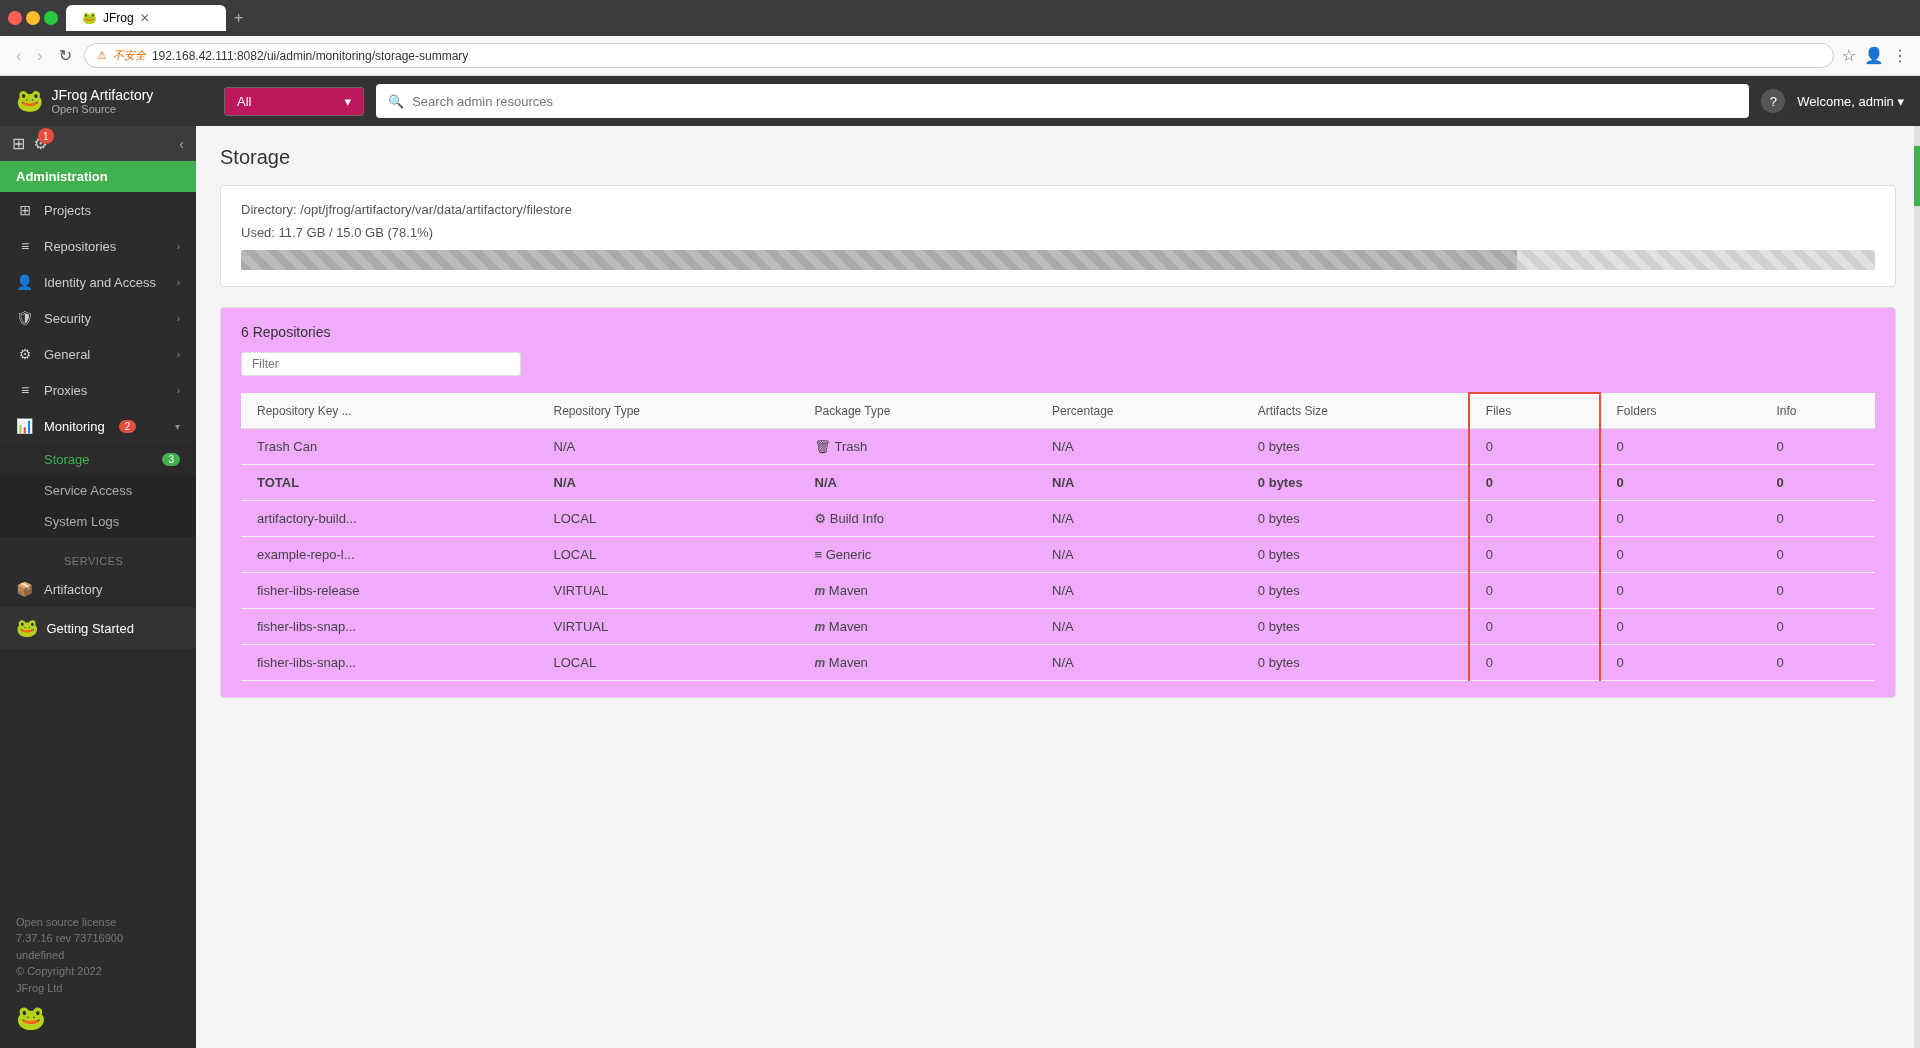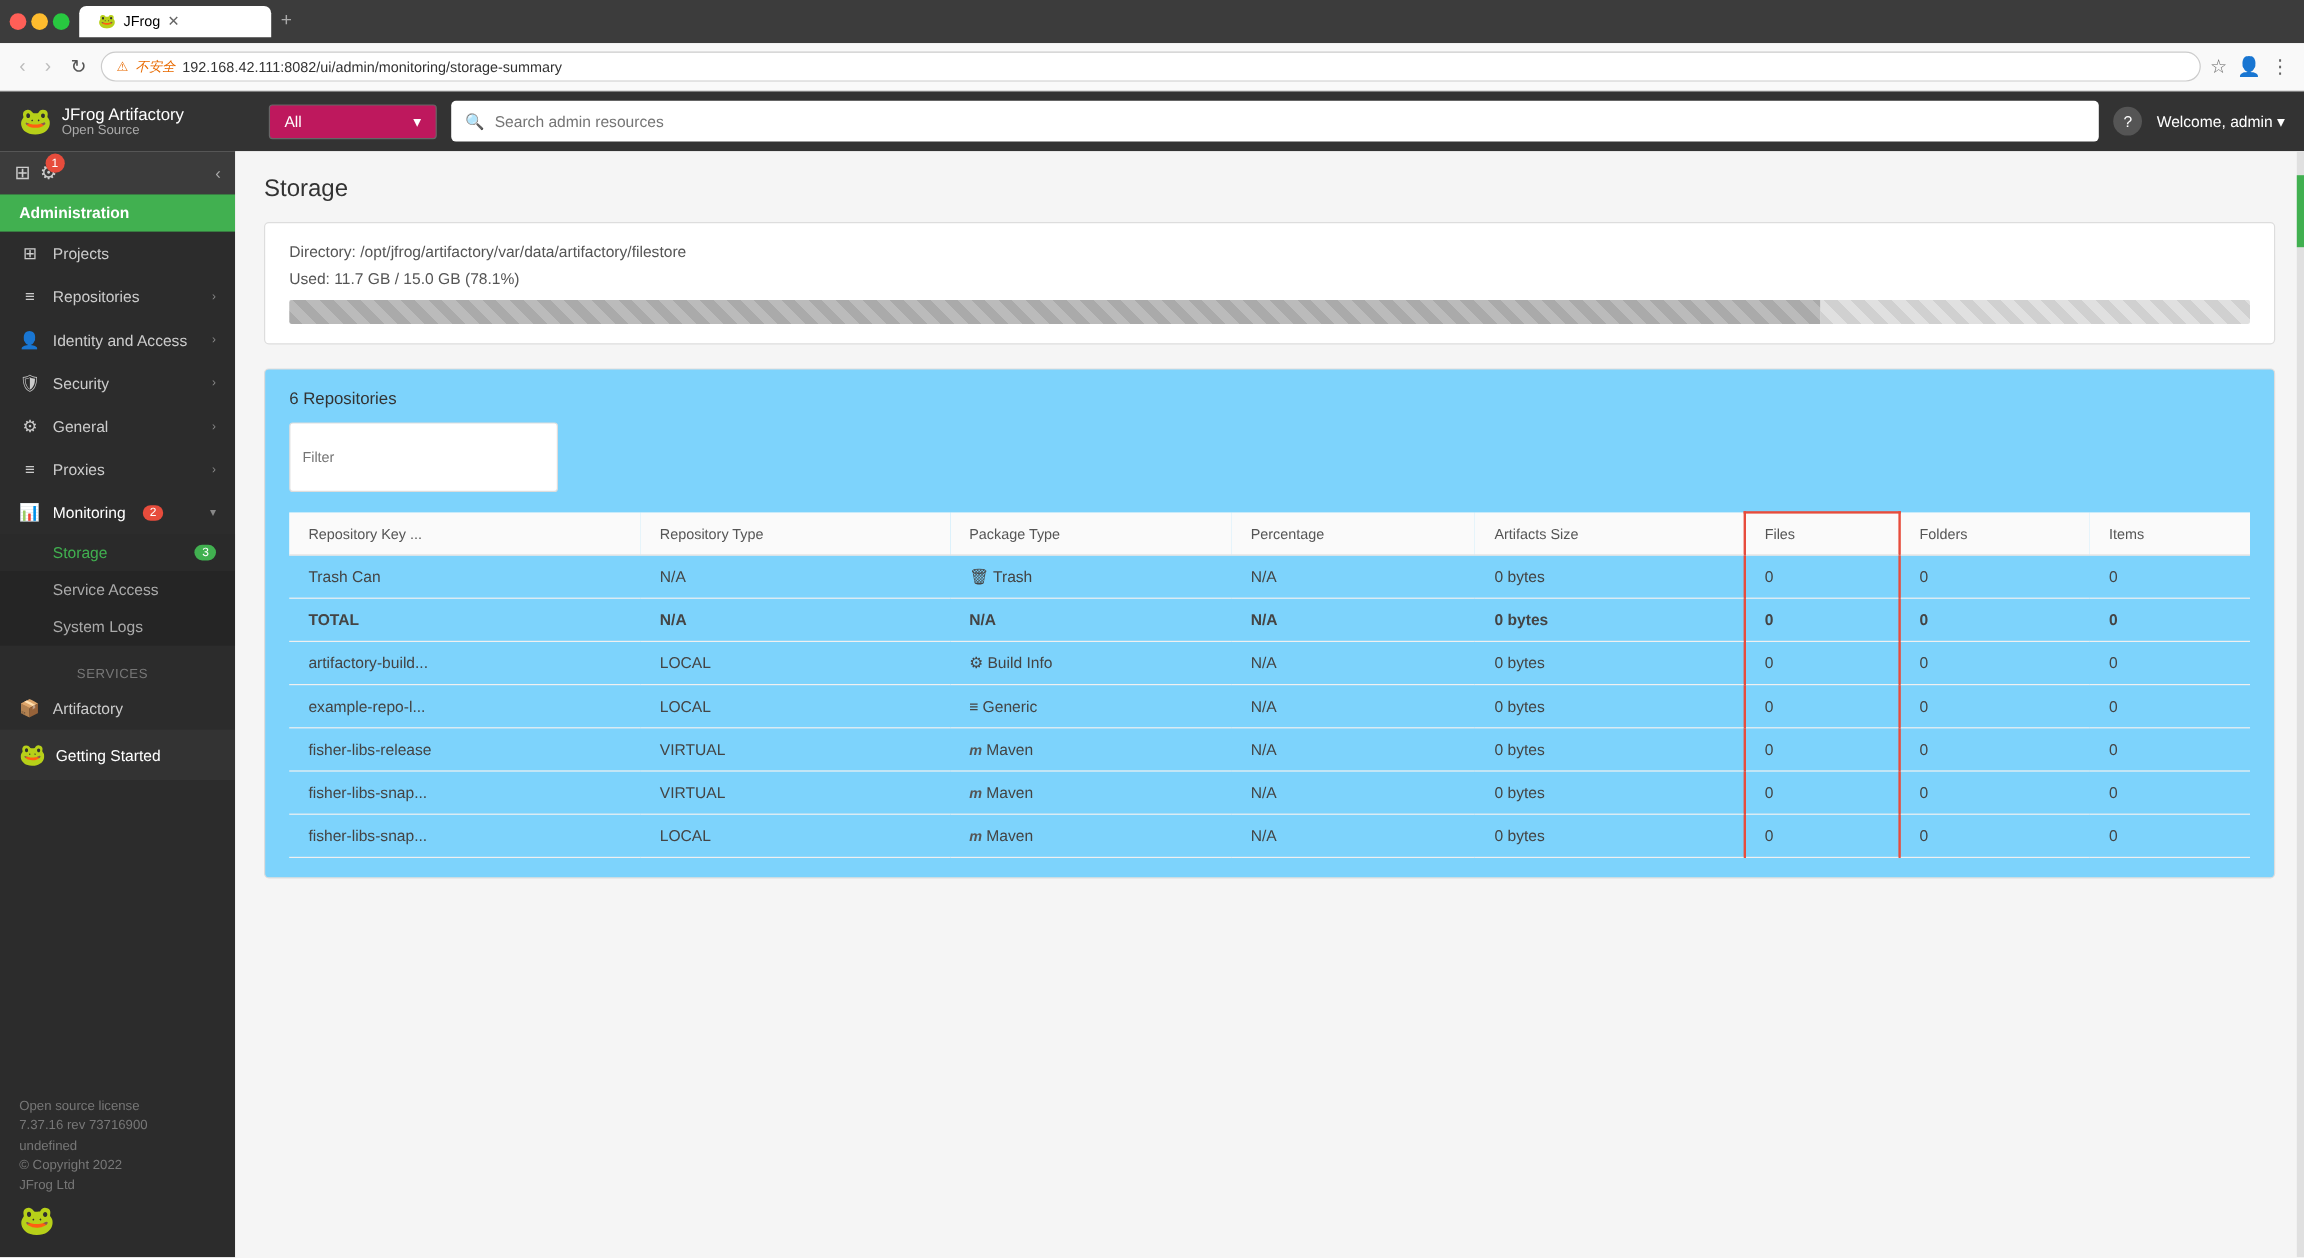--- a/index.html
+++ b/index.html
@@ -69,23 +69,23 @@
     .scroll-thumb { width: 6px; height: 60px; background: #41b050; position: absolute; top: 20px; }
     .page-title { font-size: 20px; font-weight: 400; color: #333; margin-bottom: 16px; }
 
     .storage-card { background: #fff; border-radius: 4px; border: 1px solid #ddd; padding: 16px 20px; margin-bottom: 20px; }
     .storage-info { font-size: 13px; color: #555; margin-bottom: 8px; }
     .storage-used { font-size: 13px; color: #555; margin-bottom: 10px; }
     .progress-bar-container { height: 20px; background: #e8e8e8; border-radius: 2px; overflow: hidden; position: relative; }
     .progress-bar-fill { height: 100%; background: repeating-linear-gradient(45deg, #aaa 0px, #aaa 8px, #bbb 8px, #bbb 16px); width: 78.1%; }
     .progress-bar-stripe { position: absolute; right: 0; top: 0; height: 100%; width: 21.9%; background: repeating-linear-gradient(45deg, #d0d0d0 0px, #d0d0d0 8px, #e0e0e0 8px, #e0e0e0 16px); }
 
-    .repos-section { background: #7dd3fc; border-radius: 4px; border: 1px solid #ddd; padding: 16px 20px; }
+    .repos-section { background: #f0abfc; border-radius: 4px; border: 1px solid #ddd; padding: 16px 20px; }
     .repos-header { font-size: 14px; font-weight: 500; color: #333; margin-bottom: 12px; }
-    .filter-input { border: 1px solid #ddd; border-radius: 3px; padding: 21px 10px; font-size: 12px; color: #999; width: 224px; margin-bottom: 16px; outline: none; }
+    .filter-input { border: 1px solid #ddd; border-radius: 3px; padding: 4px 10px; font-size: 12px; color: #999; width: 280px; margin-bottom: 16px; outline: none; }
 
     .table { width: 100%; border-collapse: collapse; }
     .table th { text-align: left; padding: 10px 16px; font-size: 12px; font-weight: 500; color: #555; border-bottom: 1px solid #e0e0e0; background: #fafafa; }
     .table td { padding: 10px 16px; font-size: 13px; color: #444; border-bottom: 1px solid #f0f0f0; }
     .table tr.total-row td { font-weight: 600; }
     .th-files { border: 2px solid #e74c3c; color: #333; }
     .td-files { border-left: 2px solid #e74c3c; border-right: 2px solid #e74c3c; }
     .td-files-last { border-left: 2px solid #e74c3c; border-right: 2px solid #e74c3c; border-bottom: 2px solid #e74c3c; }
     .m-icon { font-style: italic; font-weight: 700; color: #555; font-size: 12px; }
   </style>
@@ -280,21 +280,21 @@
         <table class="table">
           <thead>
             <tr>
               <th>Repository Key ...</th>
               <th>Repository Type</th>
               <th>Package Type</th>
               <th>Percentage</th>
               <th>Artifacts Size</th>
               <th class="th-files">Files</th>
               <th>Folders</th>
-              <th>Items</th>
+              <th>Info</th>
             </tr>
           </thead>
           <tbody id="table-body">
           <tr>
     <td style="">Trash Can</td>
     <td style="">N/A</td>
     <td style=""><span>🗑</span> Trash</td>
     <td style="">N/A</td>
     <td style="">0 bytes</td>
     <td class="td-files" style="">0</td>

